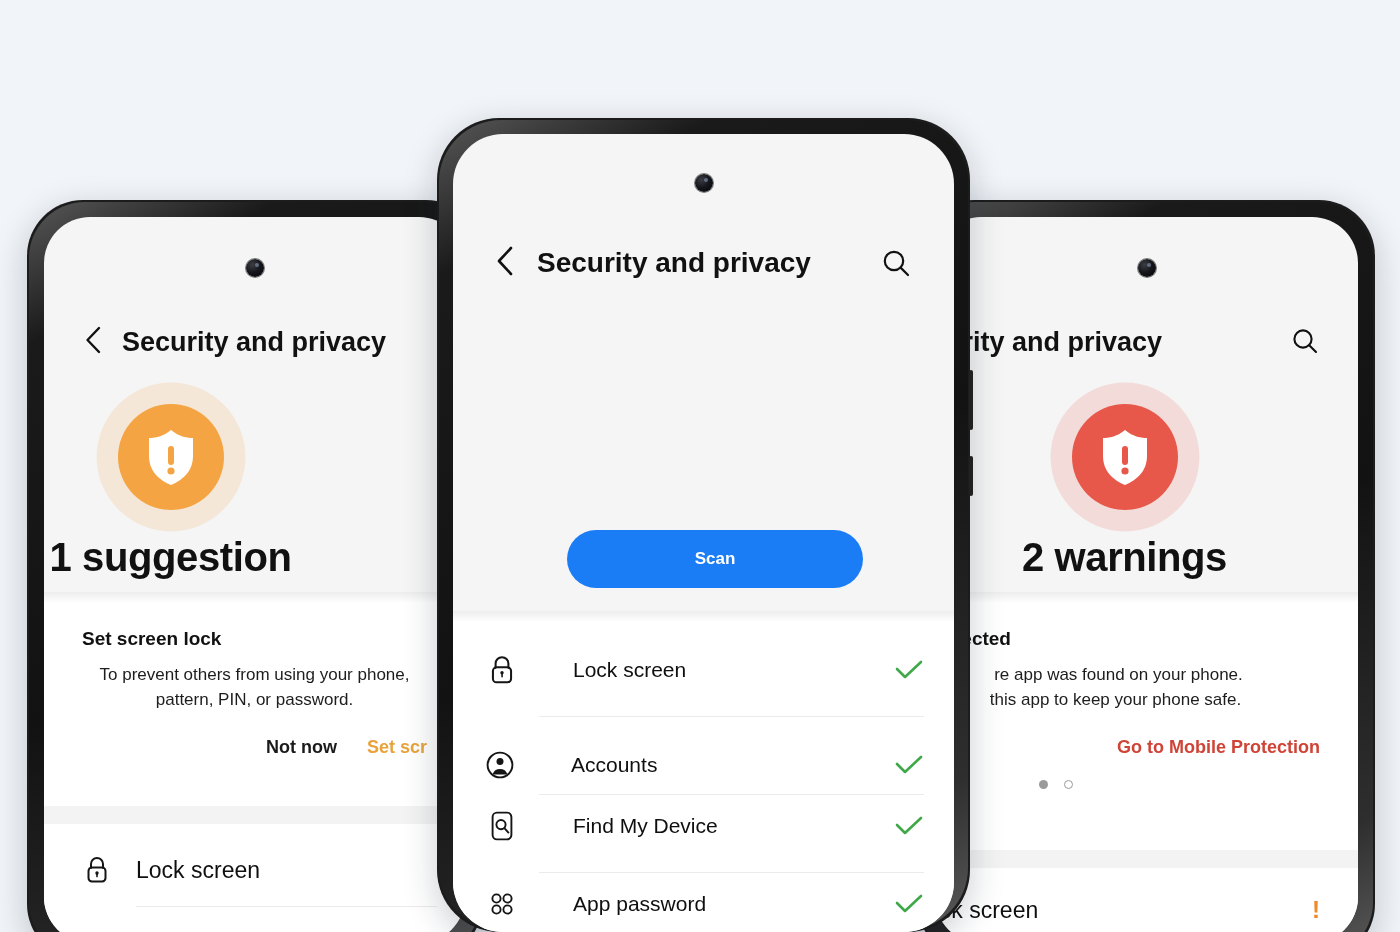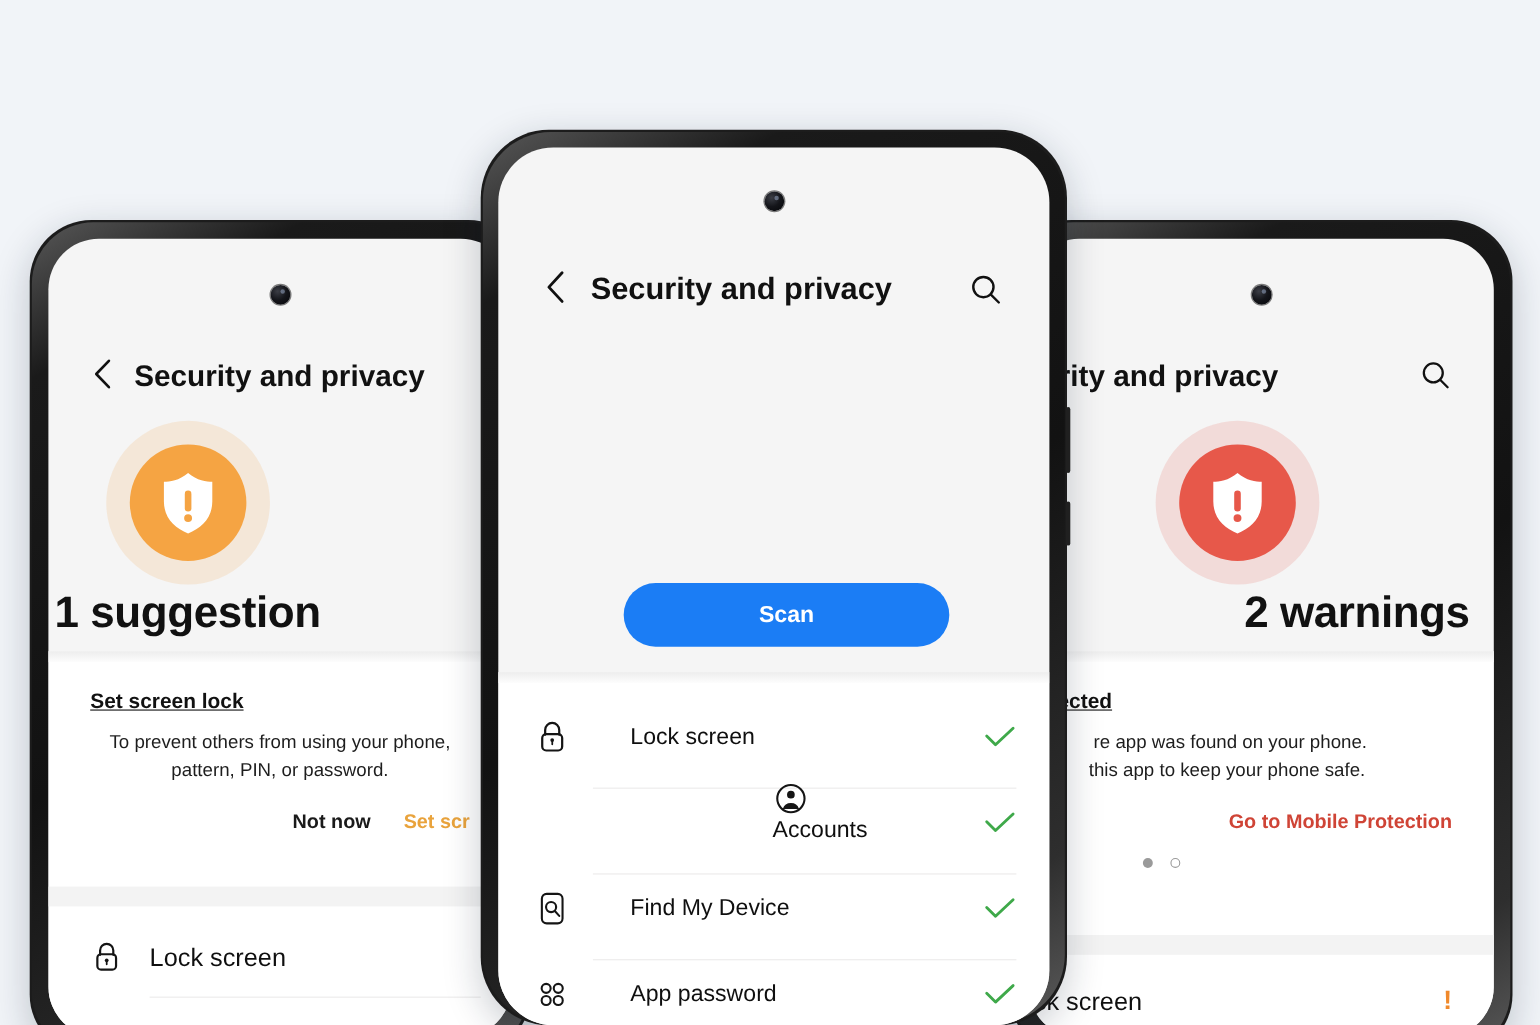--- a/index.html
+++ b/index.html
@@ -48,21 +48,21 @@
   .scan-btn { position:absolute; border-radius:999px; background:#1b7df5;
               color:#fff; font-weight:700; display:flex; align-items:center;
               justify-content:center; cursor:pointer; }
 
   
   .sheet { position:absolute; left:0; right:0; bottom:0; background:#fff; }
   .sheet-top-shade { position:absolute; left:0; right:0; top:0; height:10px;
       background:linear-gradient(#ededed,#fdfdfd); }
 
   .notice { position:absolute; left:0; right:0; }
-  .notice h3 { font-size:19px; font-weight:700; color:#111;text-decoration:underline; }
+  .notice h3 { font-size:19px; font-weight:700; color:#111; }
   .notice p  { font-size:17px; color:#1d1d1d; line-height:1.45;text-align:center; }
   .notice-actions { display:flex; justify-content:flex-end; align-items:center; gap:30px; }
   .act { font-size:18px; font-weight:700; cursor:pointer; white-space:nowrap; }
   .act.neutral { color:#1a1a1a; }
   .act.warn { color:#e9a33c; }
   .act.danger { color:#cf4436; }
 
   .dots { display:flex; justify-content:center; gap:16px; align-items:center; }
   .dot { width:9px; height:9px; border-radius:50%; background:#9a9a9a; }
   .dot.hollow { background:transparent; border:1.6px solid #9a9a9a; }
@@ -155,21 +155,21 @@
       <div class="appbar" style="top:100px; height:50px; padding-left:0;">
         <span class="bar-title" style="font-size:27px; margin-left:-4px;">curity and privacy</span>
         <span class="search-ic" style="right:38px; top:9px;">
           <svg width="30" height="30" viewBox="0 0 30 30" aria-hidden="true">
             <circle cx="13" cy="13" r="8.6" fill="none" stroke="#111" stroke-width="2.1"></circle>
             <path d="M19.2 19.2 L26 26" stroke="#111" stroke-width="2.1" stroke-linecap="round"></path>
           </svg>
         </span>
       </div>
 
-      <div class="hero" style="top:178px;text-align:right;">
+      <div class="hero" style="top:178px;">
         <div class="badge-wrap" style="width:124px; height:124px; margin-left:auto; margin-right:auto; position:relative; left:-22px;">
           <div class="glow" style="background:rgba(231,88,74,.16); transform:scale(1.20);"></div>
           <div class="disc" style="inset:9px; background:#e7584a;">
             <svg width="56" height="62" viewBox="0 0 56 62" aria-hidden="true">
               <path d="M28 4 C20 11 11 12 6 12 L6 30 C6 45 16 54 28 59 C40 54 50 45 50 30 L50 12 C45 12 36 11 28 4 Z" fill="#ffffff"></path>
               <rect x="25" y="20" width="6" height="19" rx="3" fill="#e7584a"></rect>
               <circle cx="28" cy="45" r="3.6" fill="#e7584a"></circle>
             </svg>
           </div>
         </div>
@@ -221,21 +221,21 @@
         <span class="bar-title" style="font-size:28px; margin-left:20px;">Security and privacy</span>
         <span class="search-ic" style="right:42px; top:10px;">
           <svg width="32" height="32" viewBox="0 0 32 32" aria-hidden="true">
             <circle cx="14" cy="14" r="9.2" fill="none" stroke="#111" stroke-width="2.2"></circle>
             <path d="M20.6 20.6 L28 28" stroke="#111" stroke-width="2.2" stroke-linecap="round"></path>
           </svg>
         </span>
       </div>
 
 
-      <div class="scan-btn" style="left:114px; top:396px; width:296px; height:58px; font-size:21px;">Scan</div>
+      <div class="scan-btn" style="left:114px; top:396px; width:296px; height:58px; font-size:17px;">Scan</div>
 
       <div class="sheet" style="top:477px; bottom:0;">
         <div class="sheet-top-shade"></div>
 
         <div class="row" style="top:20px; height:78px; padding-left:32px;">
           <span class="ico" style="width:34px;height:34px;">
             <svg width="28" height="32" viewBox="0 0 26 30" aria-hidden="true">
               <path d="M7 13 V9 a6 6 0 0 1 12 0 v4" fill="none" stroke="#151515" stroke-width="1.9" stroke-linecap="round"></path>
               <rect x="4.5" y="12.5" width="17" height="14" rx="3.4" fill="none" stroke="#151515" stroke-width="1.9"></rect>
               <circle cx="13" cy="17.6" r="1.6" fill="#151515"></circle>
@@ -244,21 +244,21 @@
           </span>
           <span class="lbl" style="margin-left:54px;">Lock screen</span>
           <span class="trail" style="right:30px; top:50%; transform:translateY(-50%);">
             <svg width="30" height="24" viewBox="0 0 30 24" aria-hidden="true">
               <path d="M3 11 L11 19 L27 4" fill="none" stroke="#3fa94a" stroke-width="2.6" stroke-linecap="round" stroke-linejoin="round"></path>
             </svg>
           </span>
         </div>
         <div class="divider" style="left:86px; right:30px; top:105px;"></div>
 
-        <div class="row" style="top:98px; height:78px; padding-left:30px;flex-direction:column;">
+        <div class="row" style="top:115px; height:78px; padding-left:30px;">
           <span class="ico" style="width:34px;height:34px;">
             <svg width="30" height="30" viewBox="0 0 30 30" aria-hidden="true">
               <circle cx="15" cy="15" r="12.4" fill="none" stroke="#151515" stroke-width="1.9"></circle>
               <circle cx="15" cy="11.4" r="3.5" fill="#151515"></circle>
               <path d="M7.6 24.4 a7.8 7.8 0 0 1 14.8 0 Z" fill="#151515"></path>
             </svg>
           </span>
           <span class="lbl" style="margin-left:54px;">Accounts</span>
           <span class="trail" style="right:30px; top:50%; transform:translateY(-50%);">
             <svg width="30" height="24" viewBox="0 0 30 24" aria-hidden="true">

